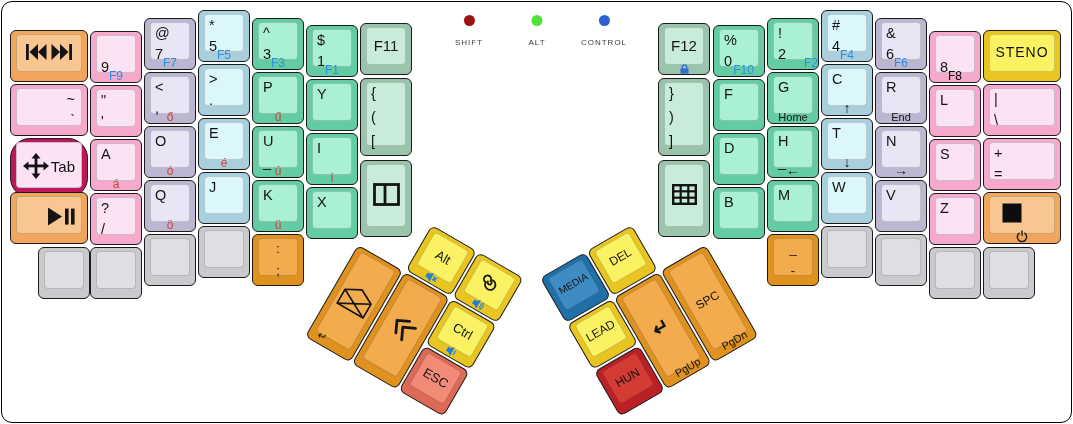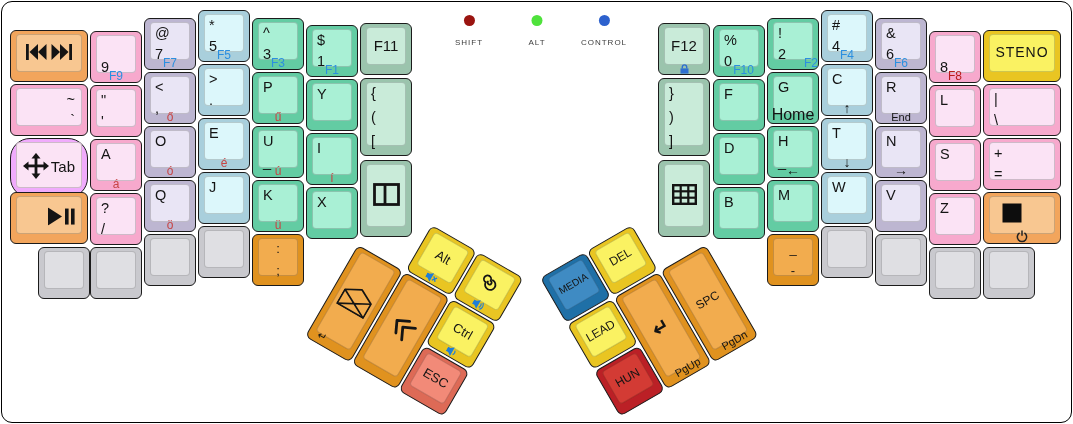--- a/index.html
+++ b/index.html
@@ -70,21 +70,21 @@
               <rect x="43.2" y="1" width="2.8" height="16"></rect>
             </g>
           </svg>
         </span>
       </div>
       <div class="key" style="left: 10px; top: 84px; width: 78px; height: 52px; background: rgb(247, 169, 205);">
         <div class="keytop" style="background: rgb(251, 227, 245);"></div>
         <span class="leg slot-tr">~</span>
         <span class="leg slot-mr">`</span>
       </div>
-      <div class="key" style="left: 10px; top: 138px; width: 78px; height: 60px; background: #f0abfc; border-radius: 20px;">
+      <div class="key" style="left: 10px; top: 138px; width: 78px; height: 60px; background: #be185d; border-radius: 20px;">
         <div class="keytop" style="background: rgb(251, 227, 245);"></div>
         <span class="leg slot-cl">
           <svg width="26" height="26" viewBox="0 0 26 26">
             <g fill="#141414">
               <polygon points="13,0 17.5,5.5 8.5,5.5"></polygon>
               <polygon points="13,26 17.5,20.5 8.5,20.5"></polygon>
               <polygon points="0,13 5.5,8.5 5.5,17.5"></polygon>
               <polygon points="26,13 20.5,8.5 20.5,17.5"></polygon>
               <rect x="11.6" y="4.5" width="2.8" height="17"></rect>
               <rect x="4.5" y="11.6" width="17" height="2.8"></rect>
@@ -292,21 +292,21 @@
       </div>
       <div class="key" style="left: 767px; top: 18px; width: 52px; height: 52px; background: rgb(99, 204, 163);">
         <div class="keytop" style="background: rgb(169, 240, 213);"></div>
         <span class="leg slot-tl">!</span>
         <span class="leg slot-ml">2</span>
         <span class="leg slot-fc" style="color: rgb(43, 143, 224); text-align: right;">F2</span>
       </div>
       <div class="key" style="left: 767px; top: 72px; width: 52px; height: 52px; background: rgb(99, 204, 163);">
         <div class="keytop" style="background: rgb(169, 240, 213);"></div>
         <span class="leg slot-tl">G</span>
-        <span class="leg slot-fc" style="font-size: 16px;">Home</span>
+        <span class="leg slot-fc" style="font-size: 11px;">Home</span>
       </div>
       <div class="key" style="left: 767px; top: 126px; width: 52px; height: 52px; background: rgb(99, 204, 163);">
         <div class="keytop" style="background: rgb(169, 240, 213);"></div>
         <span class="leg slot-tl">H</span>
         <span class="leg slot-ml">_</span>
         <span class="leg slot-fc bold" style="font-size: 14px;">←</span>
       </div>
       <div class="key" style="left: 767px; top: 180px; width: 52px; height: 52px; background: rgb(99, 204, 163);">
         <div class="keytop" style="background: rgb(169, 240, 213);"></div>
         <span class="leg slot-tl">M</span>
@@ -358,21 +358,21 @@
       <div class="key" style="left: 875px; top: 180px; width: 52px; height: 52px; background: rgb(189, 182, 209);">
         <div class="keytop" style="background: rgb(233, 229, 245);"></div>
         <span class="leg slot-tl">V</span>
       </div>
       <div class="key" style="left: 875px; top: 234px; width: 52px; height: 52px; background: rgb(201, 201, 206);">
         <div class="keytop" style="background: rgb(223, 223, 227);"></div>
       </div>
       <div class="key" style="left: 929px; top: 31px; width: 52px; height: 52px; background: rgb(247, 169, 205);">
         <div class="keytop" style="background: rgb(251, 227, 245);"></div>
         <span class="leg slot-ml">8</span>
-        <span class="leg slot-fc" style="color: #b91c1c; text-align: center;">F8</span>
+        <span class="leg slot-fc" style="color: #000000; text-align: center;">F8</span>
       </div>
       <div class="key" style="left: 929px; top: 85px; width: 52px; height: 52px; background: rgb(247, 169, 205);">
         <div class="keytop" style="background: rgb(251, 227, 245);"></div>
         <span class="leg slot-tl">L</span>
       </div>
       <div class="key" style="left: 929px; top: 139px; width: 52px; height: 52px; background: rgb(247, 169, 205);">
         <div class="keytop" style="background: rgb(251, 227, 245);"></div>
         <span class="leg slot-tl">S</span>
       </div>
       <div class="key" style="left: 929px; top: 193px; width: 52px; height: 52px; background: rgb(247, 169, 205);">

